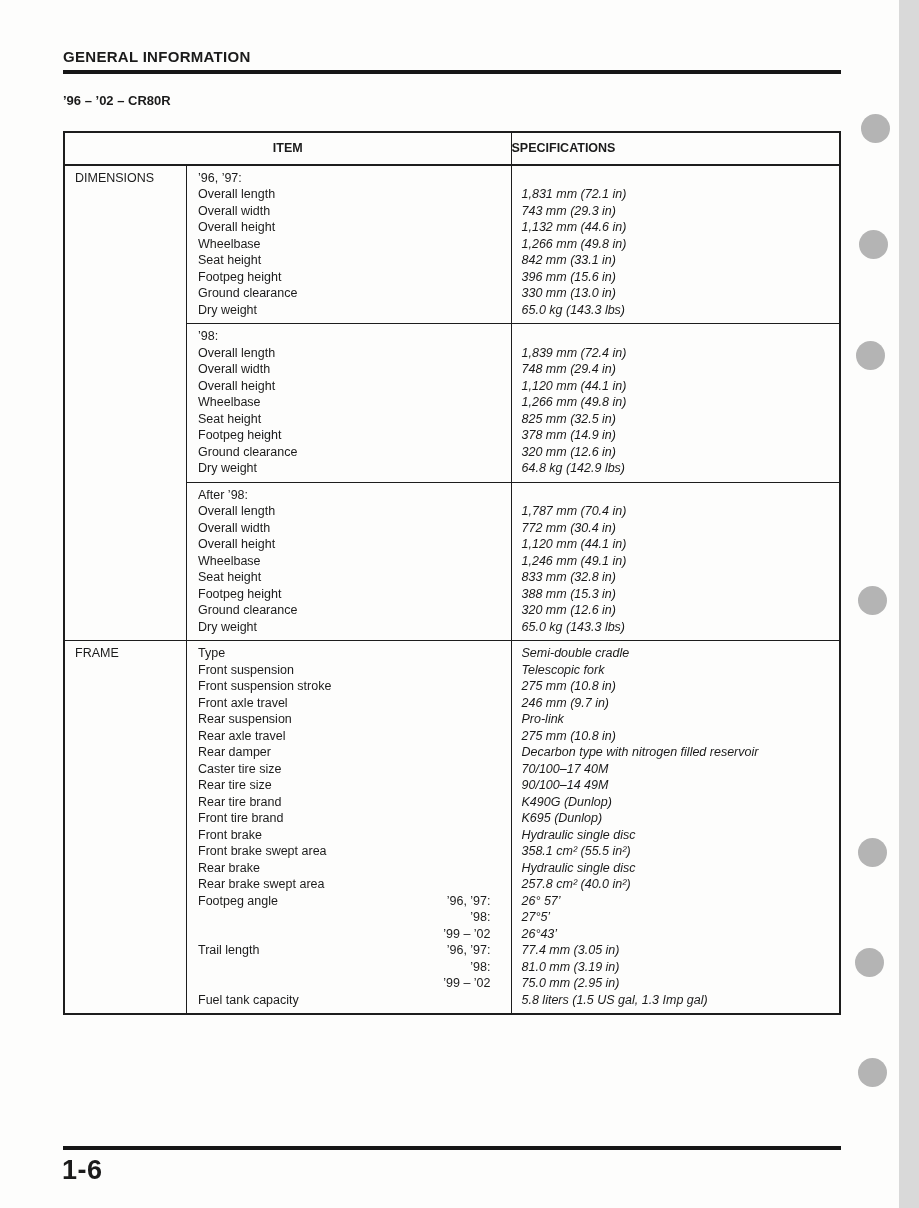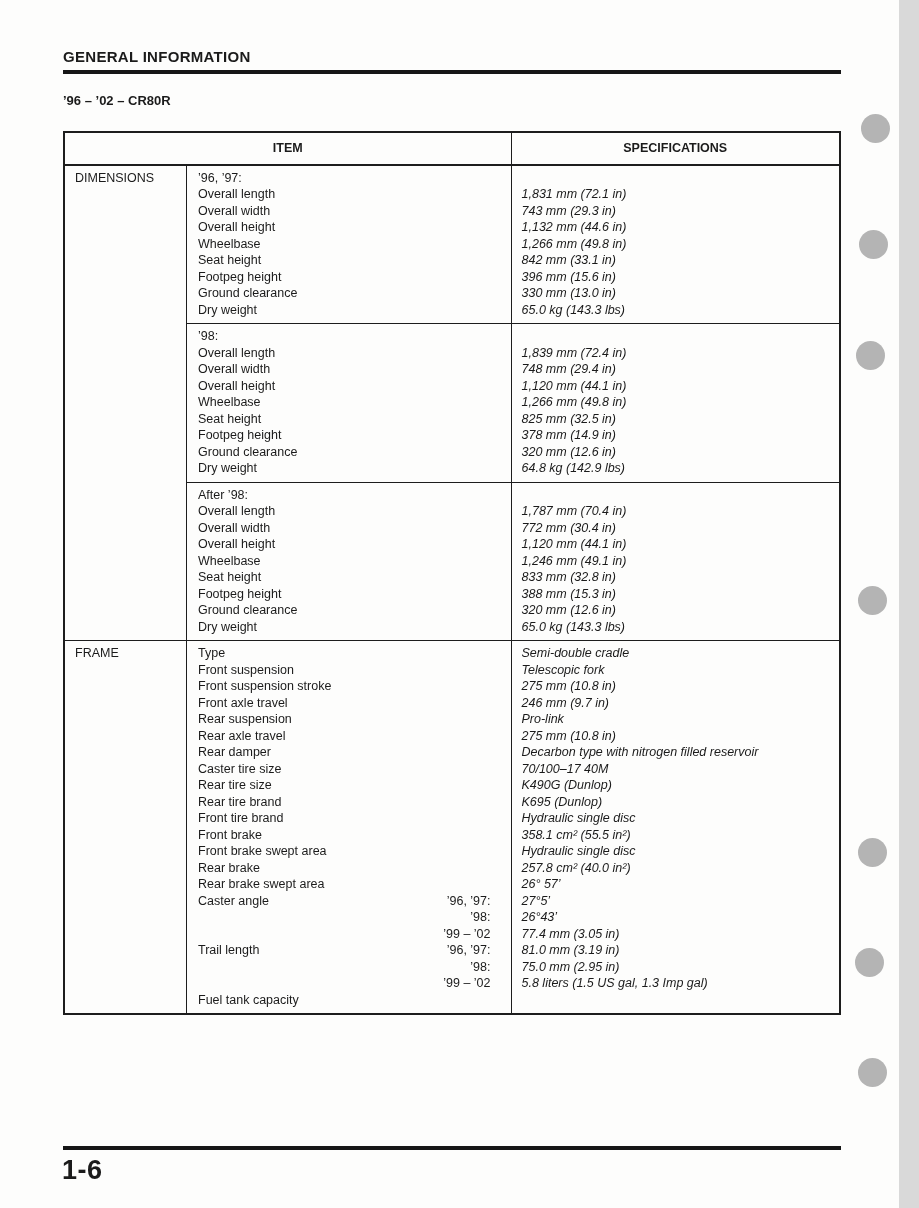--- a/index.html
+++ b/index.html
@@ -24,21 +24,21 @@
     position:absolute; left:63px; top:93px;
     font-size:13px; font-weight:bold;
   }
   .spec-table {
     position:absolute; left:63px; top:131px; width:778px;
     border:2px solid #1d1d1d;
     font-size:12.5px; line-height:16.5px;
   }
   .table-header { display:flex; border-bottom:2px solid #1d1d1d; font-weight:bold; }
   .th-item  { width:445.5px; text-align:center; padding:7px 10px; }
-  .th-spec  { flex:1; text-align:center; padding:7px 0; border-left:1.5px solid #1d1d1d; }
+  .th-spec  { flex:1; padding:7px 0; border-left:1.5px solid #1d1d1d; }
   .spec-group { display:flex; }
   .group-sep  { border-top:1.5px solid #1d1d1d; }
   .group-label-cell {
     width:122px; border-right:1.5px solid #1d1d1d;
     padding:4px 4px 0 10px; font-size:12.5px;
   }
   .group-body { flex:1; }
   .block { display:flex; }
   .block-sep { border-top:1.5px solid #1d1d1d; }
   .block-left  { width:323.5px; padding:4px 0 5px 11px; }
@@ -254,21 +254,21 @@
                 <div class="item-row">
                   <span class="item-name">Front brake swept area</span>
                 </div>
                 <div class="item-row">
                   <span class="item-name">Rear brake</span>
                 </div>
                 <div class="item-row">
                   <span class="item-name">Rear brake swept area</span>
                 </div>
                 <div class="item-row">
-                  <span class="item-name">Caster angle</span>
+                  <span class="item-name">Footpeg angle</span>
                   <span class="item-year">’96, ’97:</span>
                 </div>
                 <div class="item-row">
                   <span class="item-name">&nbsp;</span>
                   <span class="item-year">’98:</span>
                 </div>
                 <div class="item-row">
                   <span class="item-name">&nbsp;</span>
                   <span class="item-year">’99 – ’02</span>
                 </div>
@@ -290,20 +290,21 @@
               </div>
               <div class="block-right">
                 <div class="spec-row">Semi-double cradle</div>
                 <div class="spec-row">Telescopic fork</div>
                 <div class="spec-row">275 mm (10.8 in)</div>
                 <div class="spec-row">246 mm (9.7 in)</div>
                 <div class="spec-row">Pro-link</div>
                 <div class="spec-row">275 mm (10.8 in)</div>
                 <div class="spec-row">Decarbon type with nitrogen filled reservoir</div>
                 <div class="spec-row">70/100–17 40M</div>
+                <div class="spec-row">90/100–14 49M</div>
                 <div class="spec-row">K490G (Dunlop)</div>
                 <div class="spec-row">K695 (Dunlop)</div>
                 <div class="spec-row">Hydraulic single disc</div>
                 <div class="spec-row">358.1 cm² (55.5 in²)</div>
                 <div class="spec-row">Hydraulic single disc</div>
                 <div class="spec-row">257.8 cm² (40.0 in²)</div>
                 <div class="spec-row">26° 57’</div>
                 <div class="spec-row">27°5’</div>
                 <div class="spec-row">26°43’</div>
                 <div class="spec-row">77.4 mm (3.05 in)</div>

